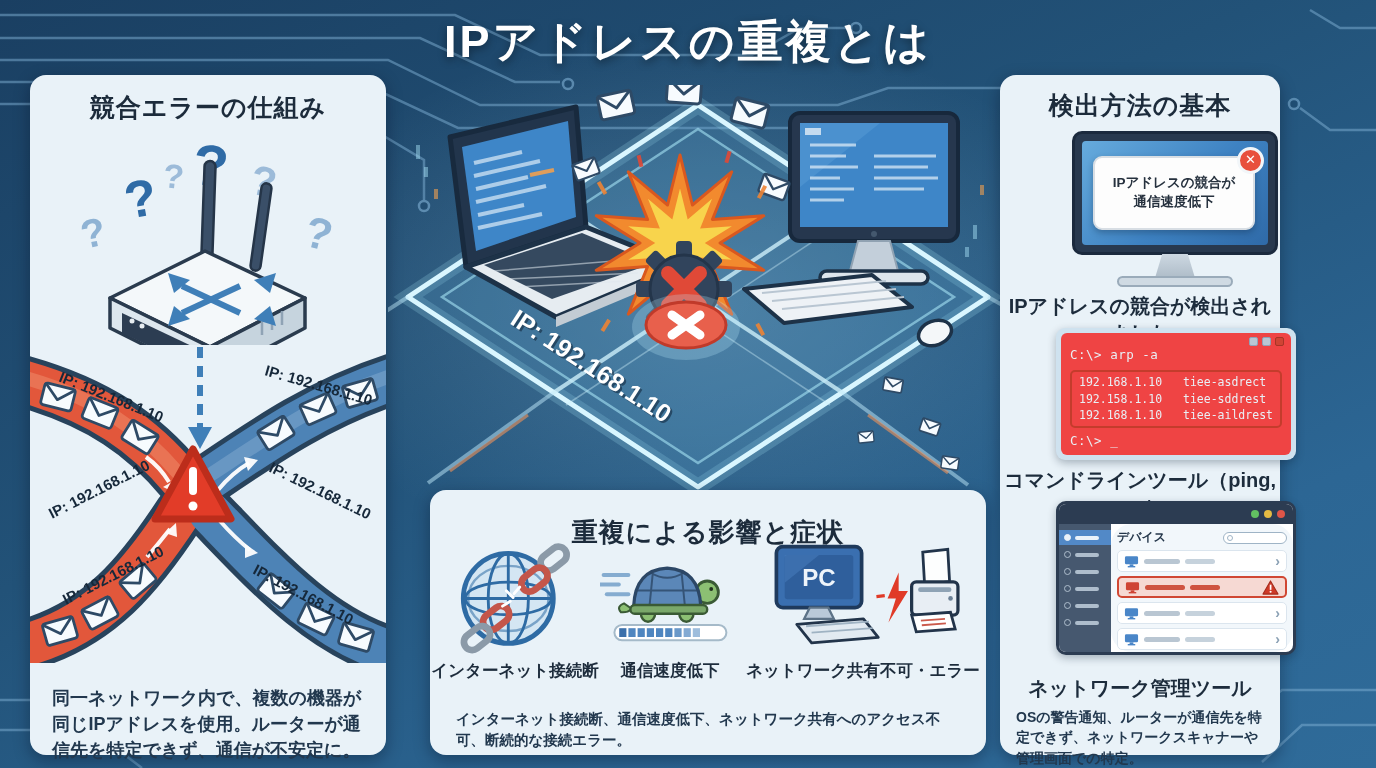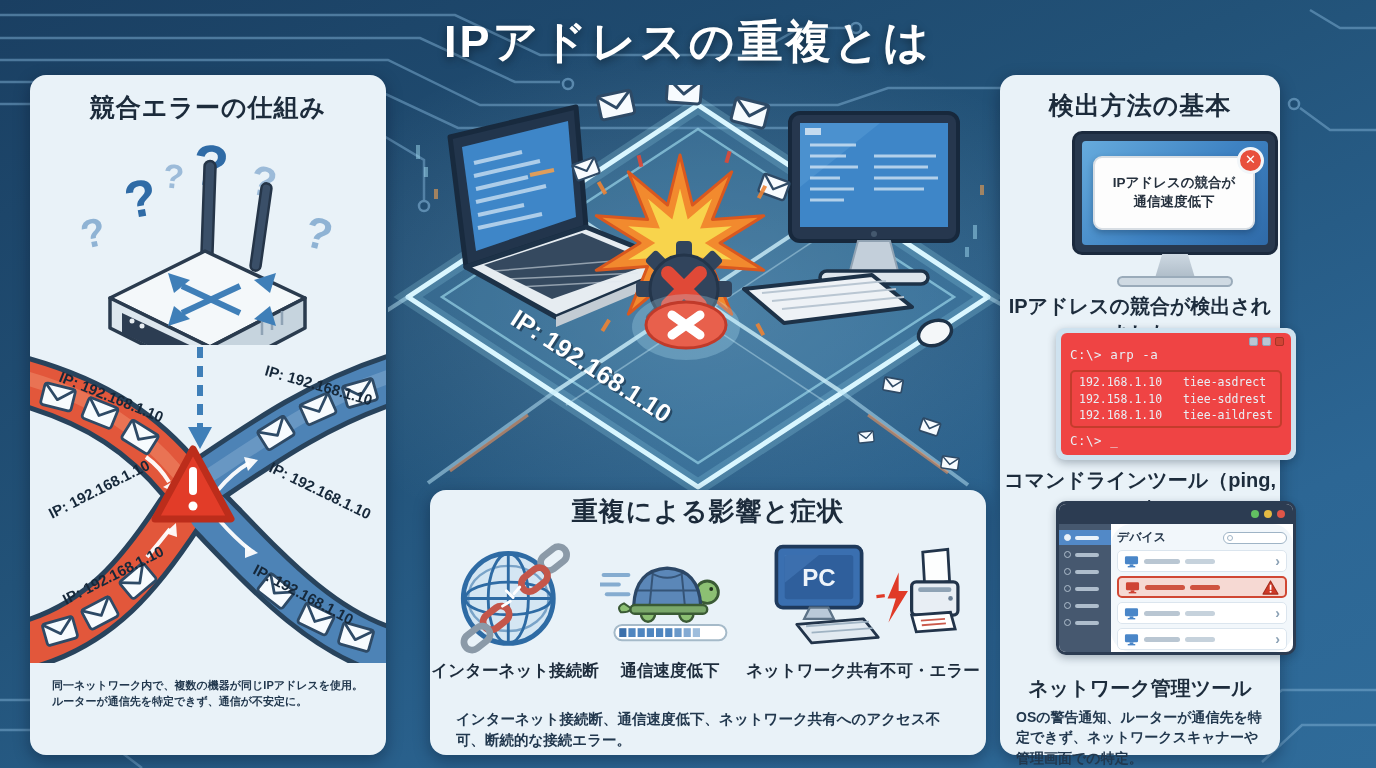--- a/index.html
+++ b/index.html
@@ -21,26 +21,26 @@
     position:absolute;background:#e9f2f8;border-radius:16px;
     box-shadow:0 5px 16px rgba(0,10,25,.35);
   }
   .panel h2{
     margin:0;text-align:center;font-size:25px;font-weight:bold;color:#1c2b3b;letter-spacing:1px;
   }
   .left-panel{left:30px;top:75px;width:356px;height:680px;}
   .symptoms-panel{left:430px;top:490px;width:556px;height:265px;}
   .detection-panel{left:1000px;top:75px;width:280px;height:680px;}
   .left-panel h2{padding-top:16px}
-  .symptoms-panel h2{padding-top:4px;font-size:26px}
+  .symptoms-panel h2{padding-top:25px;font-size:26px}
   .detection-panel h2{padding-top:14px}
   .panel-desc{
     position:absolute;color:#22384e;font-weight:600;line-height:1.45;text-align:left;
   }
-  .left-panel .panel-desc{left:22px;right:18px;top:592px;font-size:11px;}
+  .left-panel .panel-desc{left:22px;right:18px;top:592px;font-size:18px;}
   .symptoms-panel .panel-desc{left:26px;right:22px;top:204px;font-size:14.5px;}
   .detection-panel .panel-desc{left:16px;right:12px;top:618px;font-size:14px;}
   .caption{
     position:absolute;left:0;width:100%;text-align:center;
     font-size:20px;font-weight:bold;color:#1d2c3c;
   }
   
   .icons-row,.captions-row{position:absolute;left:0;width:100%;display:flex;}
   .icons-row{top:50px;height:114px;align-items:center;text-align:right;}
   .captions-row{top:170px;}

